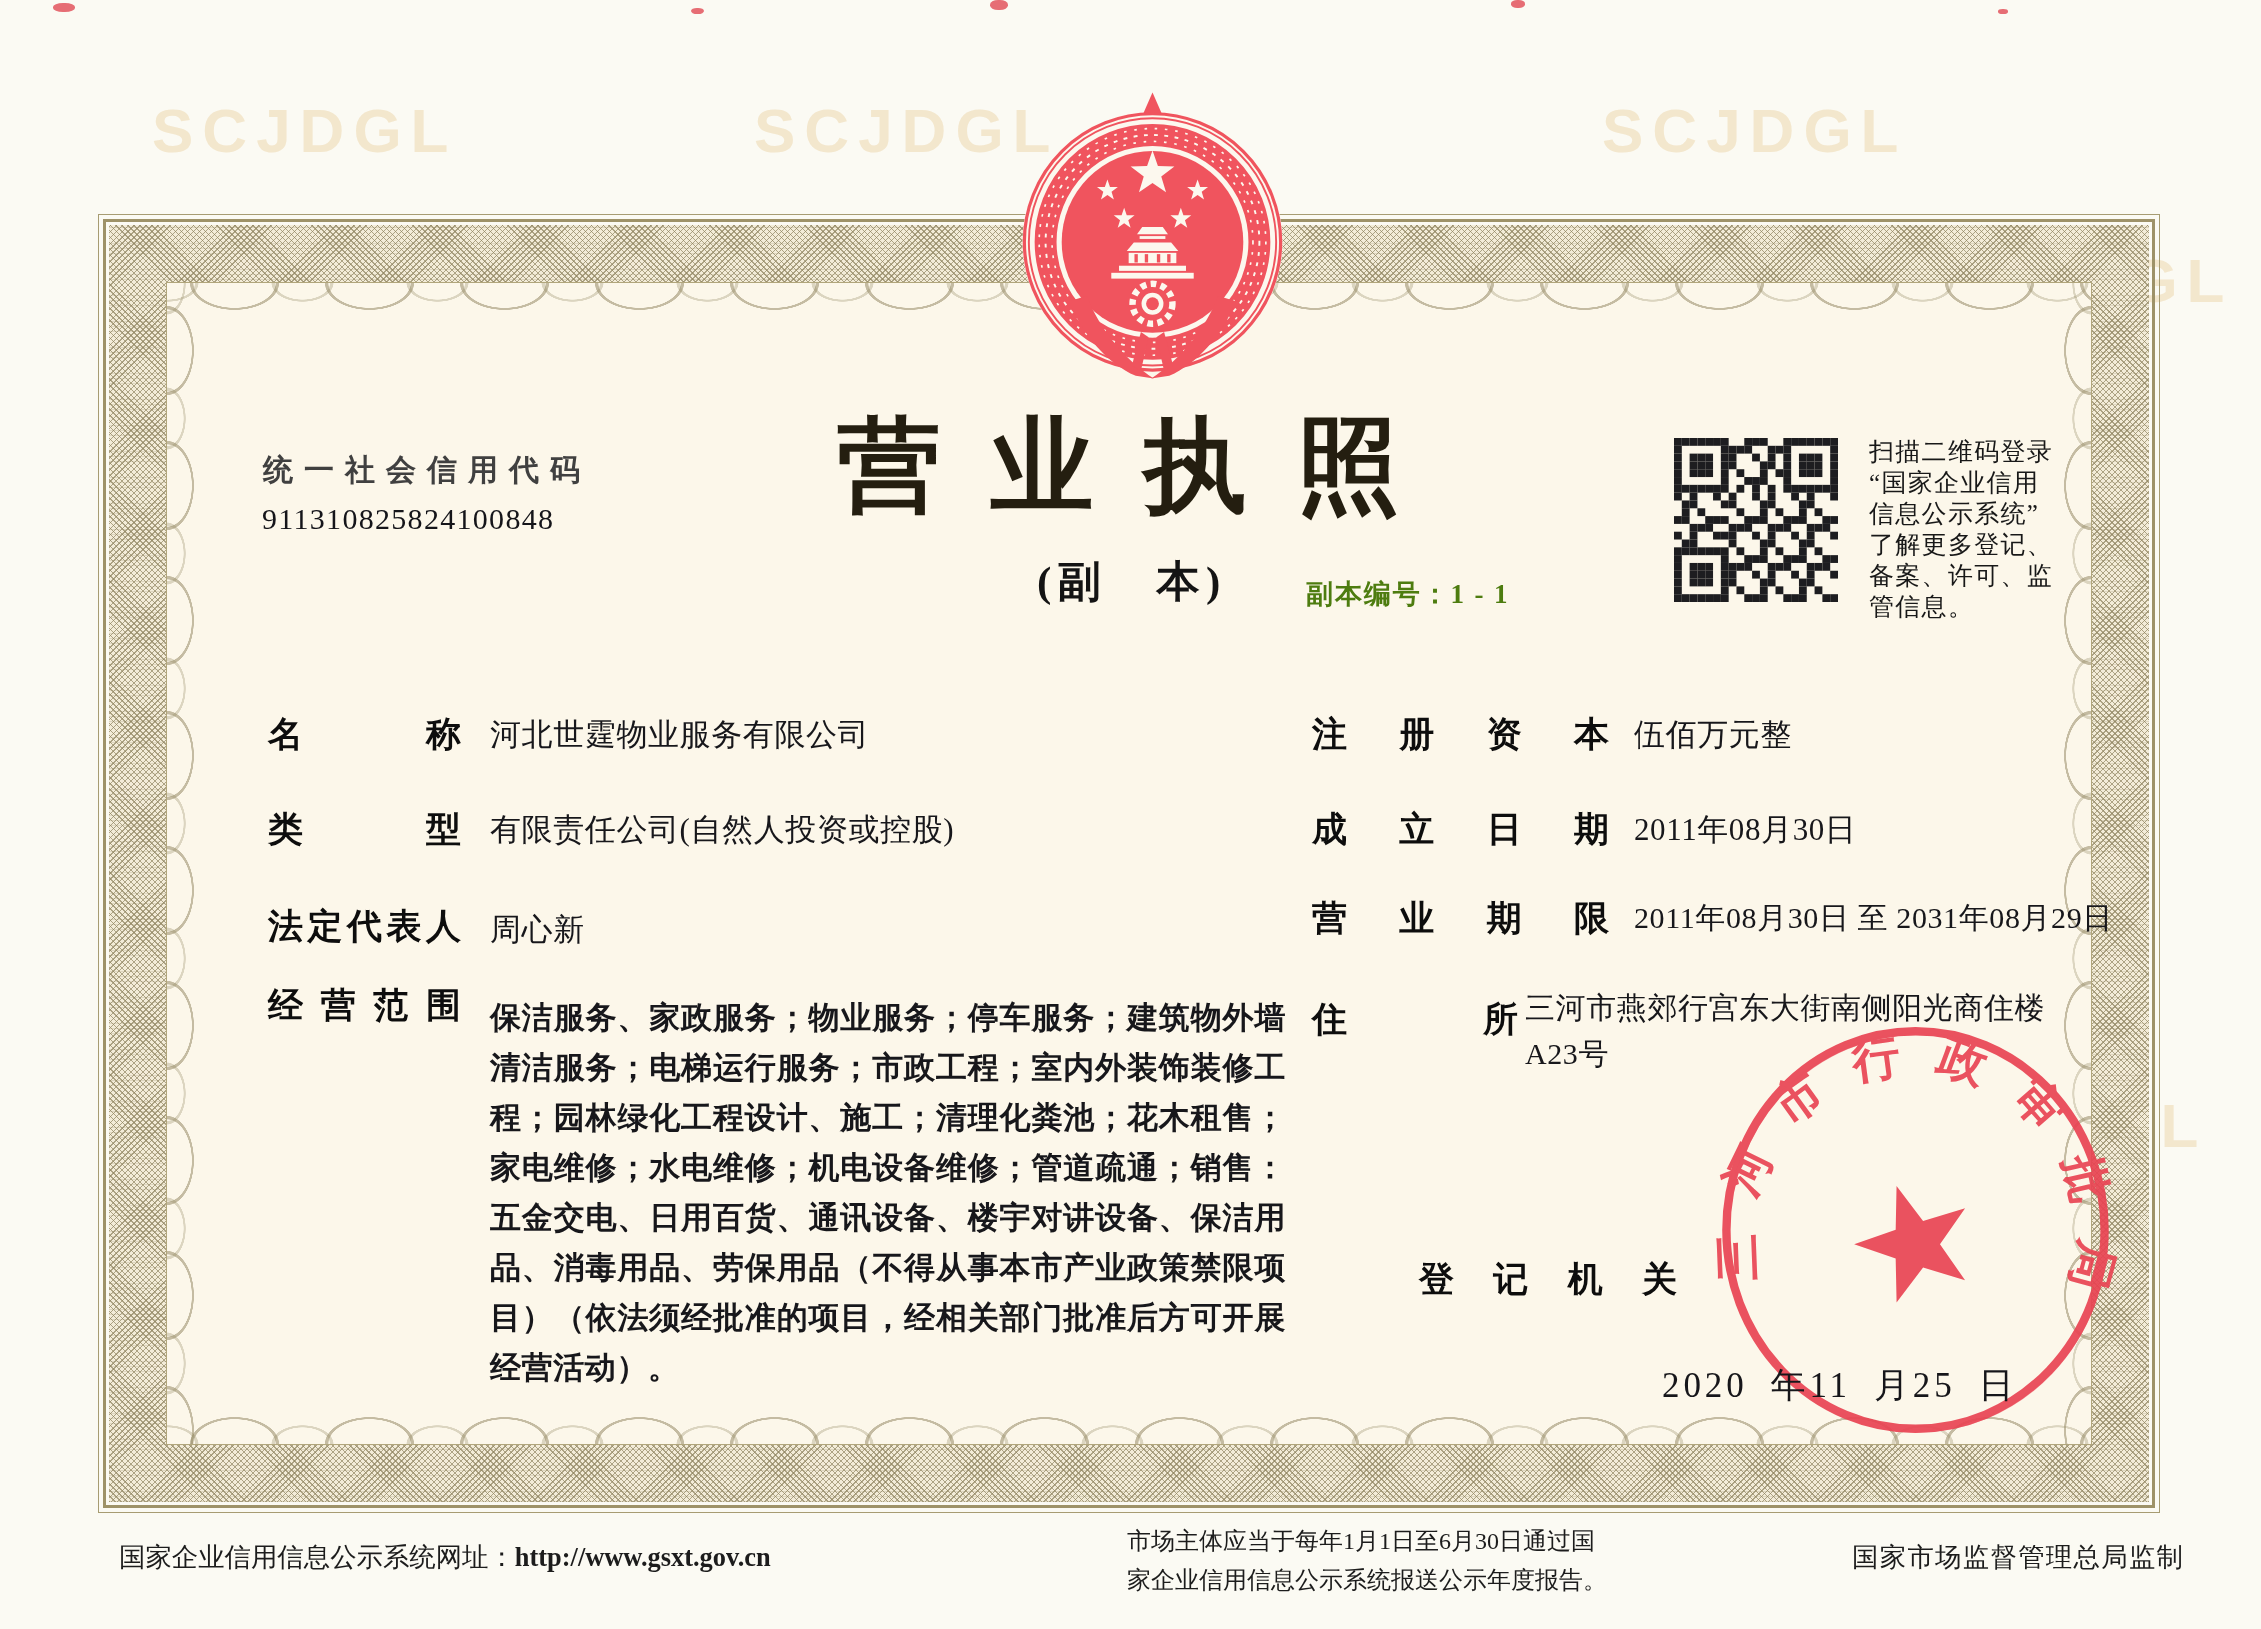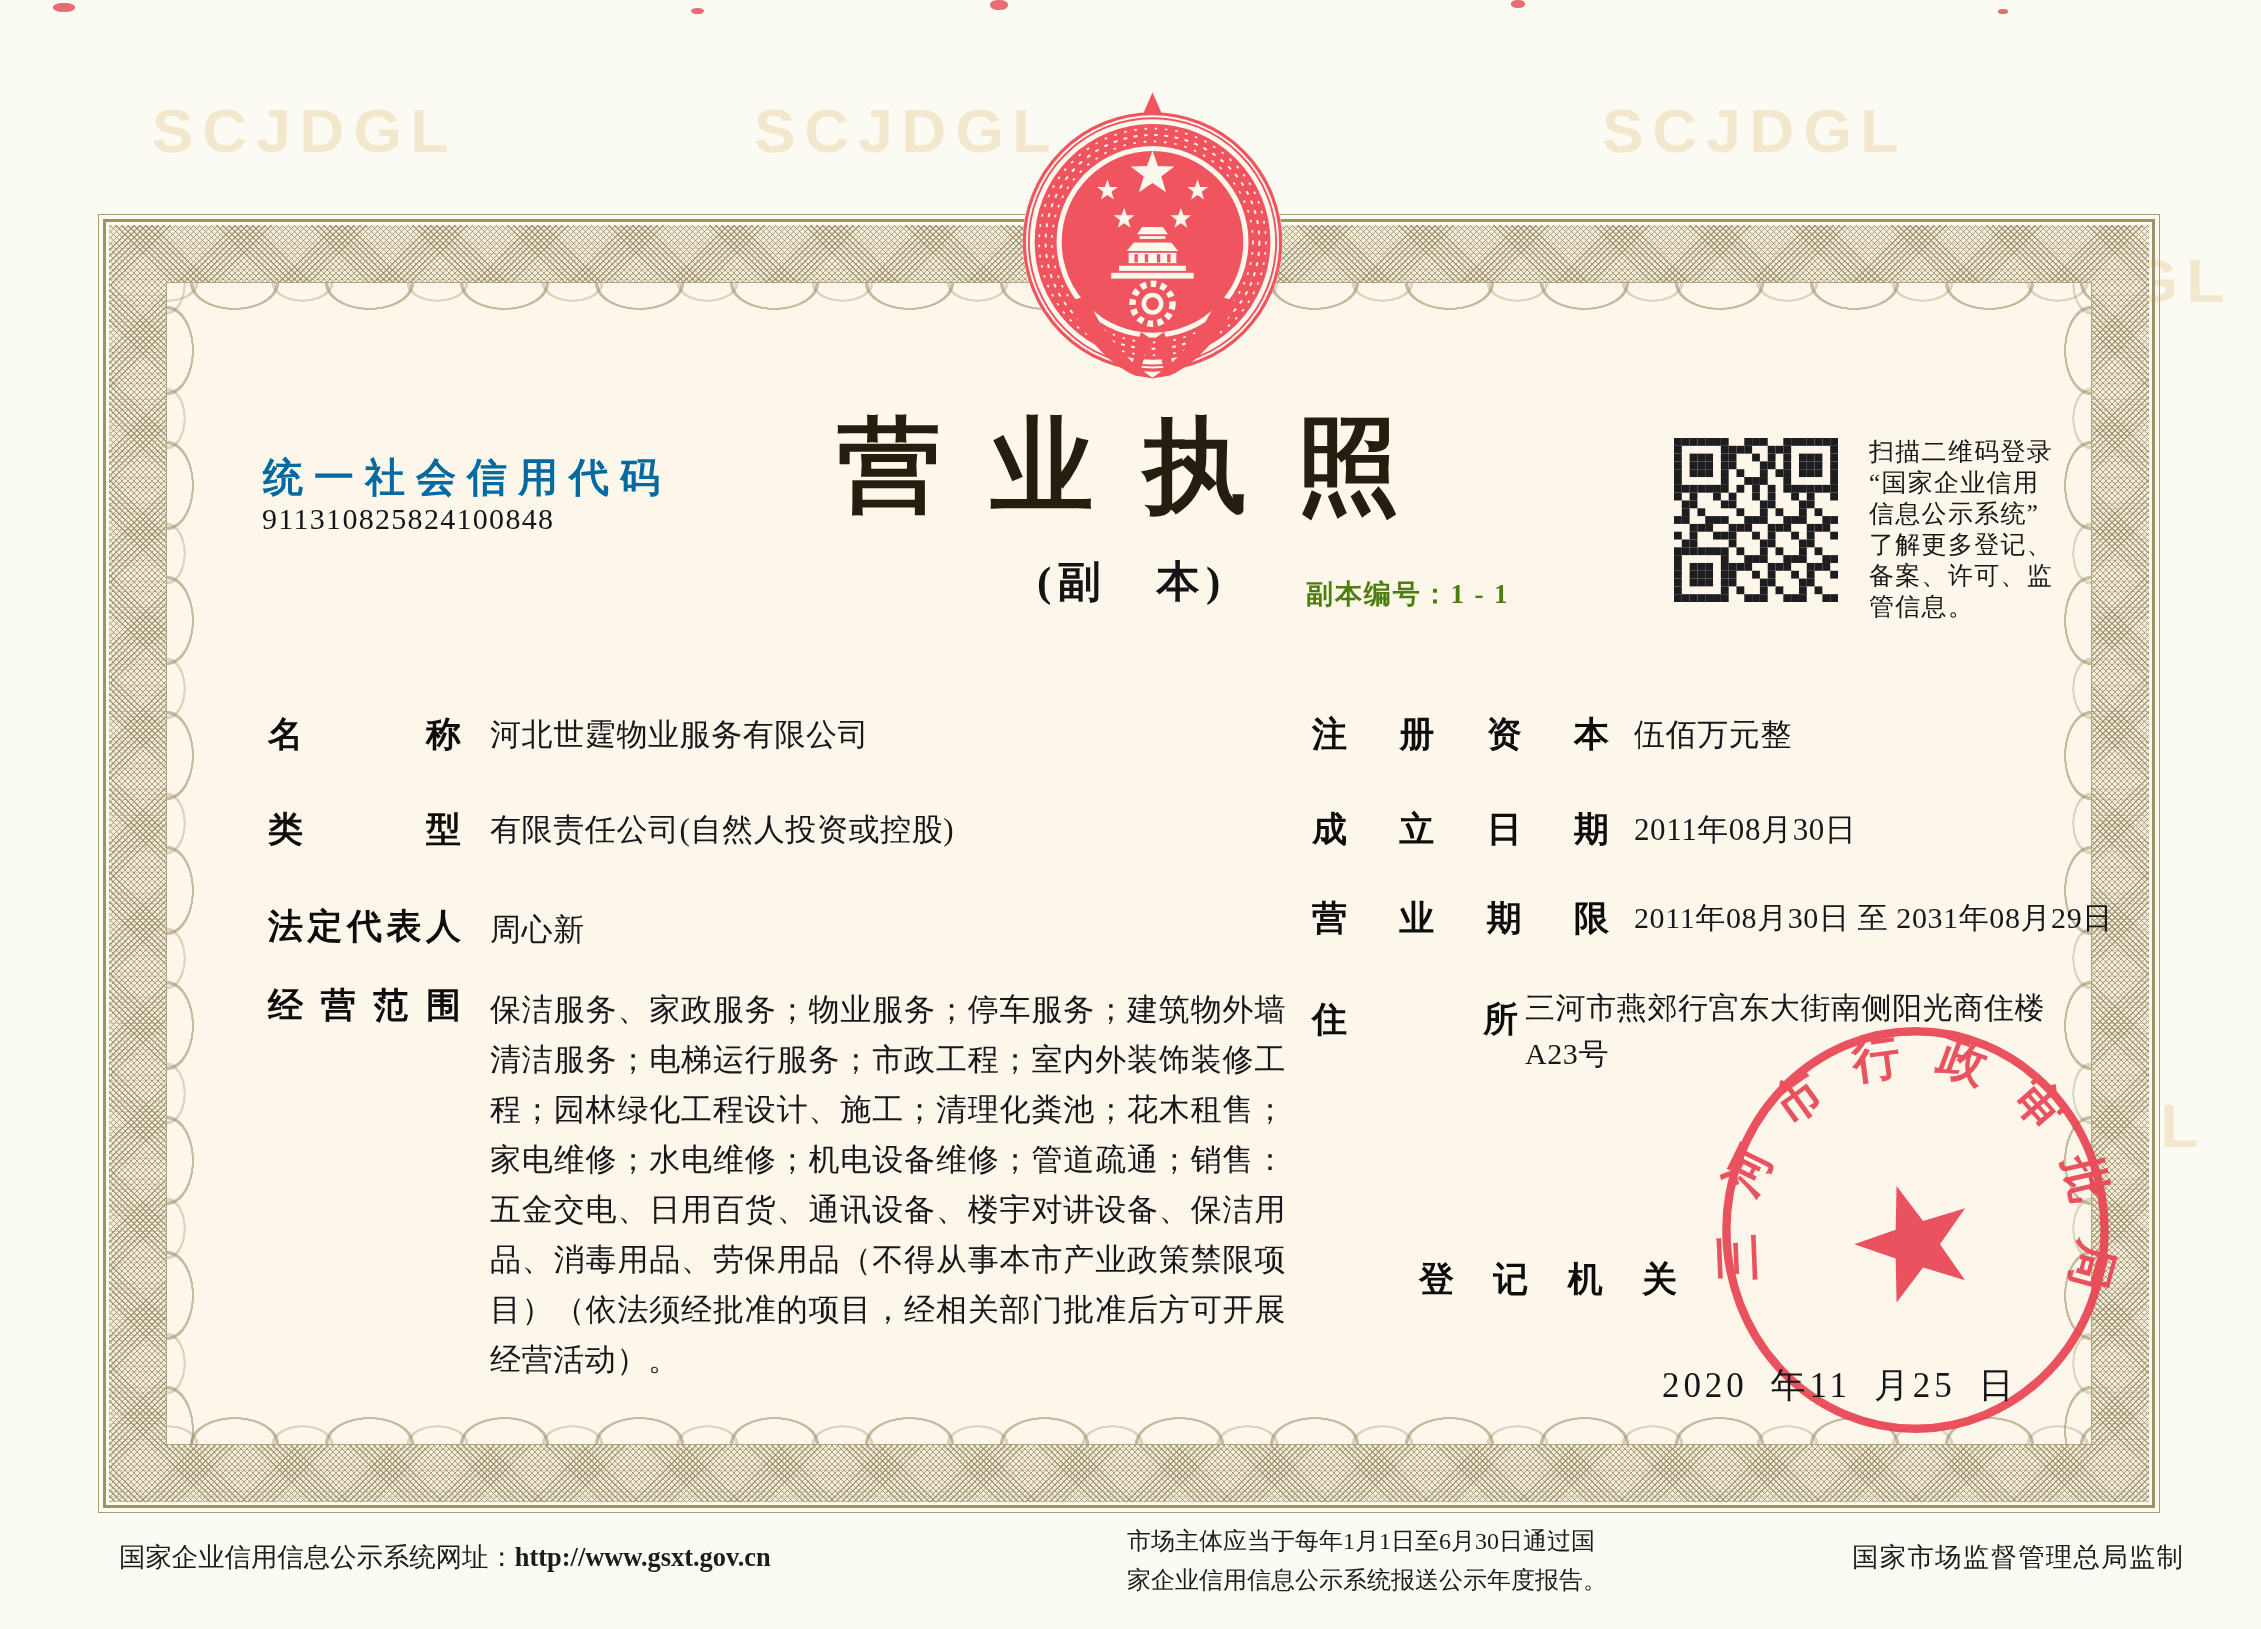--- a/index.html
+++ b/index.html
@@ -63,21 +63,21 @@
     font-size:103px;letter-spacing:50px;text-indent:50px;color:#241e10;
   }
   .cert-subtitle{
     position:absolute;left:1037px;top:553px;
     font-size:43px;font-weight:600;letter-spacing:6.4px;color:#141414;
   }
   .copy-no{position:absolute;left:1306px;top:576px;font-size:27px;color:#4d7c0f;letter-spacing:1.9px;font-weight:bold;}
   .credit-label{
     position:absolute;left:263px;top:450px;
     font-family:"Liberation Sans", sans-serif;font-weight:700;
-    font-size:40px;letter-spacing:11px;color:#0369a1;
+    font-size:30px;letter-spacing:11px;color:#404040;
   }
   .credit-code{position:absolute;left:262px;top:502px;font-size:30px;letter-spacing:1.3px;color:#15151a;}
   .qr-box{position:absolute;left:1674px;top:438px;width:164px;height:164px;}
   .qr-caption{
     position:absolute;left:1869px;top:436px;width:258px;
     font-size:25px;line-height:31px;color:#181818;letter-spacing:1.3px;
   }
   .frow{position:absolute;}
   .flabel{
     position:absolute;left:0;top:0;
@@ -449,21 +449,21 @@
   <div class="frow" style="left:268px;top:806px;width:1019px;" data-name="field-row-type">
     <div class="flabel" style="width:193px;" data-name="field-label-type">类型</div>
     <div class="fvalue" style="left:222px;top:0;width:796px;" data-name="field-value-type">有限责任公司(自然人投资或控股)</div>
   </div>
   <div class="frow" style="left:268px;top:895px;width:1019px;" data-name="field-row-legal-rep">
     <div class="flabel" style="width:193px;margin-top:8px;" data-name="field-label-legal-rep">法定代表人</div>
     <div class="fvalue" style="left:222px;top:11px;width:796px;" data-name="field-value-legal-rep">周心新</div>
   </div>
   <div class="frow" style="left:268px;top:982px;width:1019px;height:374px;" data-name="field-row-business-scope">
     <div class="flabel" style="width:193px;" data-name="field-label-business-scope">经营范围</div>
-    <div class="fvalue scope" style="left:222px;top:0;width:796px;" data-name="field-value-business-scope">保洁服务、家政服务；物业服务；停车服务；建筑物外墙清洁服务；电梯运行服务；市政工程；室内外装饰装修工程；园林绿化工程设计、施工；清理化粪池；花木租售；家电维修；水电维修；机电设备维修；管道疏通；销售：五金交电、日用百货、通讯设备、楼宇对讲设备、保洁用品、消毒用品、劳保用品（不得从事本市产业政策禁限项目）（依法须经批准的项目，经相关部门批准后方可开展经营活动）。</div>
+    <div class="fvalue scope" style="left:222px;top:8px;width:796px;font-weight:bold;" data-name="field-value-business-scope">保洁服务、家政服务；物业服务；停车服务；建筑物外墙清洁服务；电梯运行服务；市政工程；室内外装饰装修工程；园林绿化工程设计、施工；清理化粪池；花木租售；家电维修；水电维修；机电设备维修；管道疏通；销售：五金交电、日用百货、通讯设备、楼宇对讲设备、保洁用品、消毒用品、劳保用品（不得从事本市产业政策禁限项目）（依法须经批准的项目，经相关部门批准后方可开展经营活动）。</div>
   </div>
 
   <div class="frow" style="left:1312px;top:711px;width:832px;" data-name="field-row-registered-capital">
     <div class="flabel" style="width:297px;" data-name="field-label-registered-capital">注册资本</div>
     <div class="fvalue" style="left:322px;top:0;width:503px;white-space:nowrap;" data-name="field-value-registered-capital">伍佰万元整</div>
   </div>
   <div class="frow" style="left:1312px;top:806px;width:832px;" data-name="field-row-establish-date">
     <div class="flabel" style="width:297px;" data-name="field-label-establish-date">成立日期</div>
     <div class="fvalue" style="left:322px;top:0;width:503px;white-space:nowrap;" data-name="field-value-establish-date">2011年08月30日</div>
   </div>

